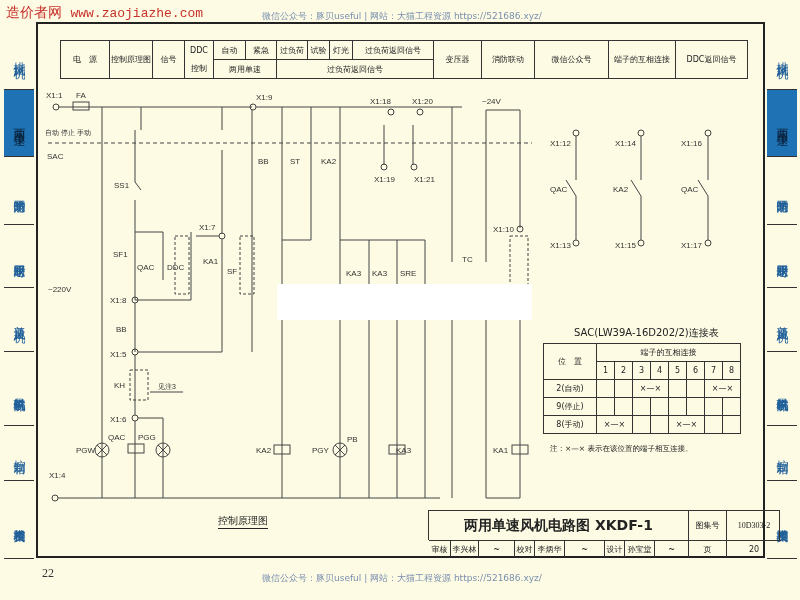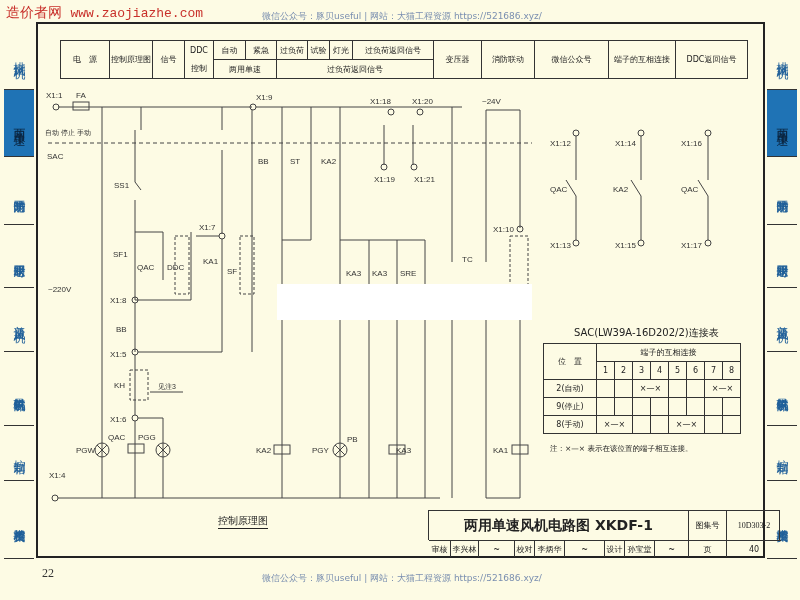--- a/index.html
+++ b/index.html
@@ -349,18 +349,18 @@
     <div style="width:22px">审核</div>
     <div style="width:28px">李兴林</div>
     <div class="sig" style="width:36px">~</div>
     <div style="width:20px">校对</div>
     <div style="width:30px">李炳华</div>
     <div class="sig" style="width:40px">~</div>
     <div style="width:20px">设计</div>
     <div style="width:30px">孙宝堂</div>
     <div class="sig" style="width:34px">~</div>
     <div style="width:38px">页</div>
-    <div style="width:54px;border-right:none">40</div>
+    <div style="width:54px;border-right:none">20</div>
   </div>
 </div>
 
 <div class="page-num">22</div>
 <div class="wm-bottom">微信公众号：豚贝useful  |  网站：大猫工程资源 https://521686.xyz/</div>
 
 </body></html>

